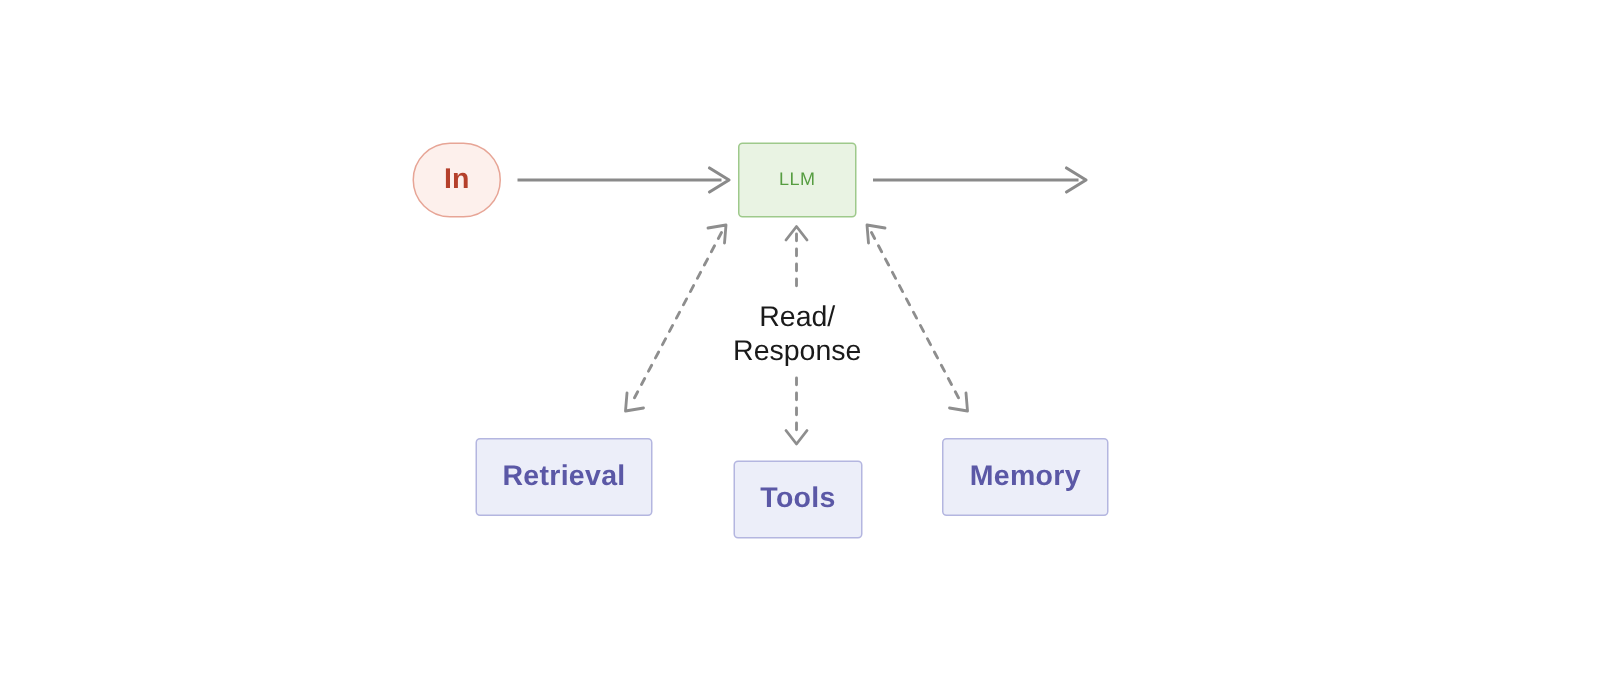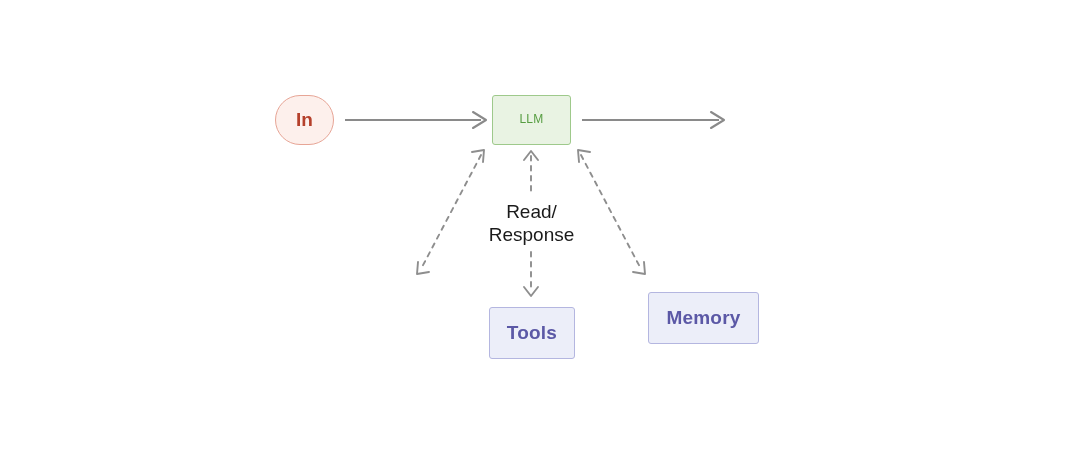--- a/index.html
+++ b/index.html
@@ -67,21 +67,21 @@
     font-weight: 700;
     letter-spacing: .2px;
   }
 
   
   #node-in      { left: 275px; top: 95px;  width: 59px;  height: 50px; }
   #node-llm     { left: 492px; top: 95px;  width: 79px;  height: 50px; }
   #node-out     { left: 731px; top: 95px;  width: 73px;  height: 50px; }
   #node-retrieval { left: 317px; top: 292px; width: 118px; height: 52px; }
   #node-tools     { left: 489px; top: 307px; width: 86px;  height: 52px; }
-  #node-memory    { left: 648px; top: 292px; width: 111px; height: 52px; text-align: center; }
+  #node-memory    { left: 628px; top: 292px; width: 111px; height: 52px; text-align: center; }
 
   
   .edge-label {
     position: absolute;
     color: #1a1a1a;
     font-size: 19px;
     line-height: 1.22;
     white-space: pre-line;
   }
   #label-query    { left: 275px; top: 193px; width: 147px; text-align: right; }
@@ -129,20 +129,21 @@
 
       <polyline points="633,272 645,274 644,262" fill="none" stroke="#8e8e8e" stroke-width="1.9" stroke-linecap="round" stroke-linejoin="round"></polyline>
     </g>
   </svg>
 
   <div class="node node-in" id="node-in">In</div>
 
   <div class="node node-llm" id="node-llm">LLM</div>
 
 
+  <div class="node node-store" id="node-retrieval">Retrieval</div>
 
   <div class="node node-store" id="node-tools">Tools</div>
 
   <div class="node node-store" id="node-memory">Memory</div>
 
 
   <div class="edge-label" id="label-call">Read/
 Response</div>
 
 

